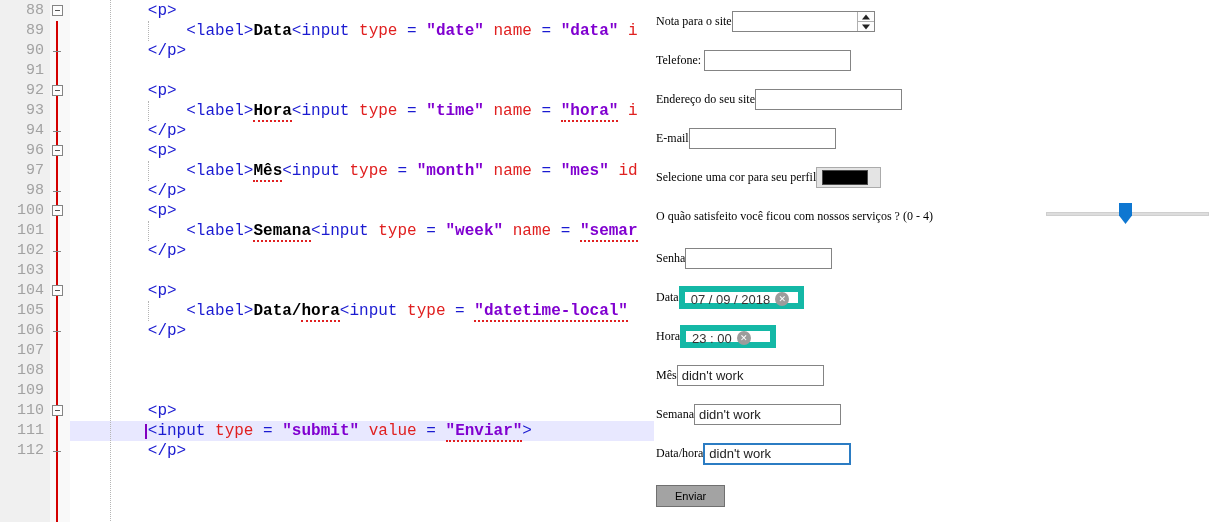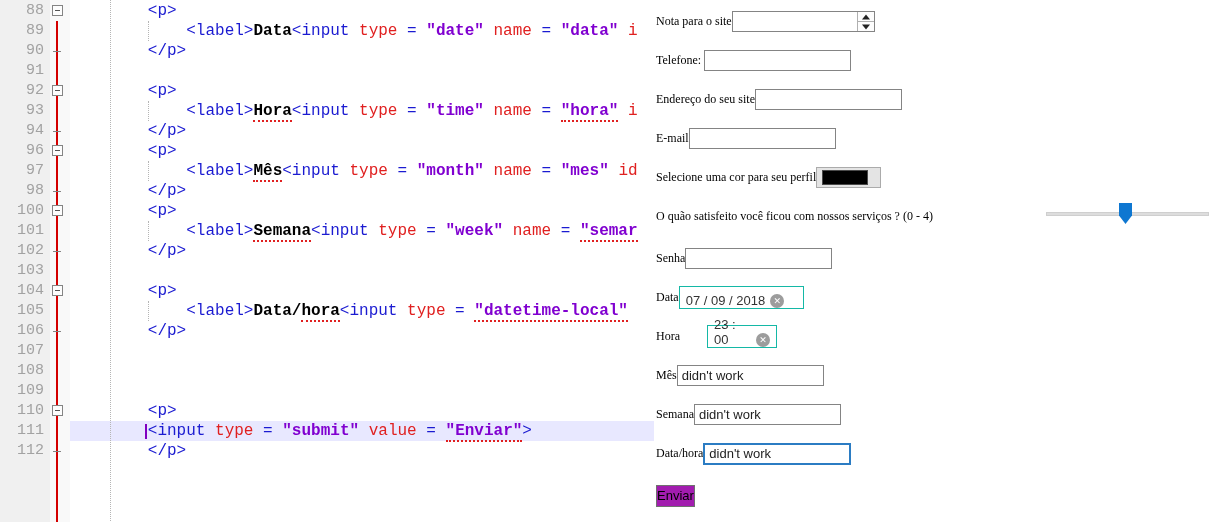--- a/index.html
+++ b/index.html
@@ -40,26 +40,26 @@
   .numwrap input{flex:1;border:0;outline:none;min-width:0;font-size:13px;padding:0 3px;}
   .spin{width:16px;border-left:1px solid #b0b0b0;display:flex;flex-direction:column;}
   .sbtn{flex:1;position:relative;background:#fdfdfd;}
   .sbtn.up{border-bottom:1px solid #b0b0b0;}
   .sbtn i{position:absolute;left:50%;top:50%;transform:translate(-50%,-50%);width:0;height:0;}
   .sbtn.up i{border-left:4px solid transparent;border-right:4px solid transparent;border-bottom:5px solid #222;}
   .sbtn.down i{border-left:4px solid transparent;border-right:4px solid transparent;border-top:5px solid #222;}
   .colorbtn{box-sizing:border-box;height:21px;background:#e4e4e4;border:1px solid #ababab;
             display:flex;align-items:center;padding:3px 12px 3px 5px;}
   .swatch{width:44px;height:13px;background:#000;border:1px solid #4a4a4a;}
-  .databox{box-sizing:border-box;height:23px;border:1px solid #14b8a6;display:flex;align-items:flex-end;
+  .databox{box-sizing:border-box;height:23px;border:6px solid #14b8a6;display:flex;align-items:flex-start;
            gap:5px;padding:0 6px;font-size:13px;color:#333;}
   .clear{width:14px;height:14px;border-radius:50%;background:#9c9c9c;color:#fff;font-size:9px;
          line-height:14px;text-align:center;flex:0 0 auto;}
-  .btn{box-sizing:border-box;height:22px;background:#a21caf;border:1px solid #707070;
-       font-family:"Liberation Sans","DejaVu Sans",sans-serif;font-size:13px;color:#000;padding:2px 0;}
+  .btn{box-sizing:border-box;height:22px;background:#a3a3a3;border:1px solid #707070;
+       font-family:"Liberation Sans","DejaVu Sans",sans-serif;font-size:11px;color:#000;padding:2px 18px;}
   .track{position:absolute;background:#ddd;border:1px solid #cfcfcf;box-sizing:border-box;}
   .thumb{position:absolute;clip-path:polygon(0 0,100% 0,100% 60%,50% 100%,0 60%);}
 </style>
 </head>
 <body>
 
 <div id="stage">
 
   <div id="editor">
     <div class="gutter-bg"></div>
@@ -235,21 +235,21 @@
       </div>
       <div class="frow" style="top: 286px;">
         <span class="lbl">Data</span>
         <div class="databox" style="width: 125px;">
           <span>07 / 09 / 2018</span>
           <span class="clear">✕</span>
         </div>
       </div>
       <div class="frow" style="top: 325px;">
         <span class="lbl">Hora</span>
-        <div class="databox" style="width: 70px; margin-left: 27px;">
+        <div class="databox" style="width: 96px;">
           <span>23 : 00</span>
           <span class="clear">✕</span>
         </div>
       </div>
       <div class="frow" style="top: 364px;">
         <span class="lbl">Mês</span>
         <input type="text" class="tin" value="didn't work" style="width: 147px;">
       </div>
       <div class="frow" style="top: 403px;">
         <span class="lbl">Semana</span>

